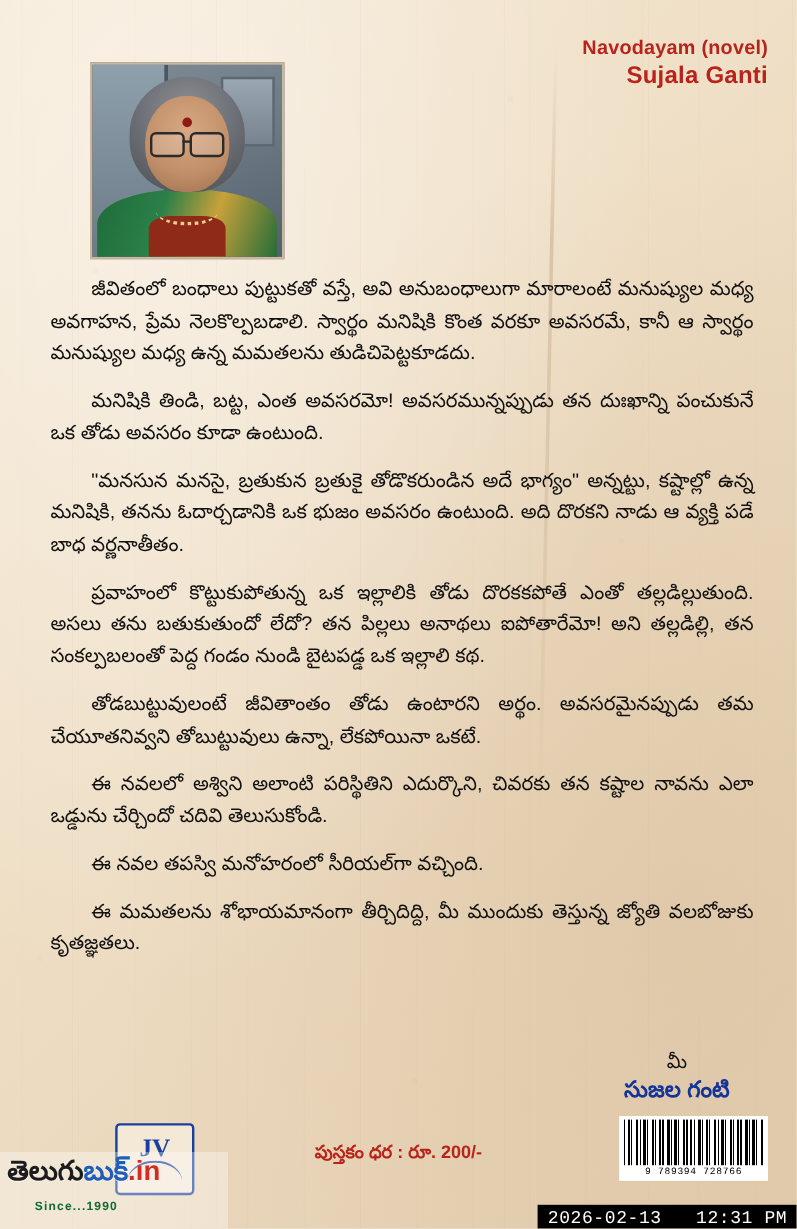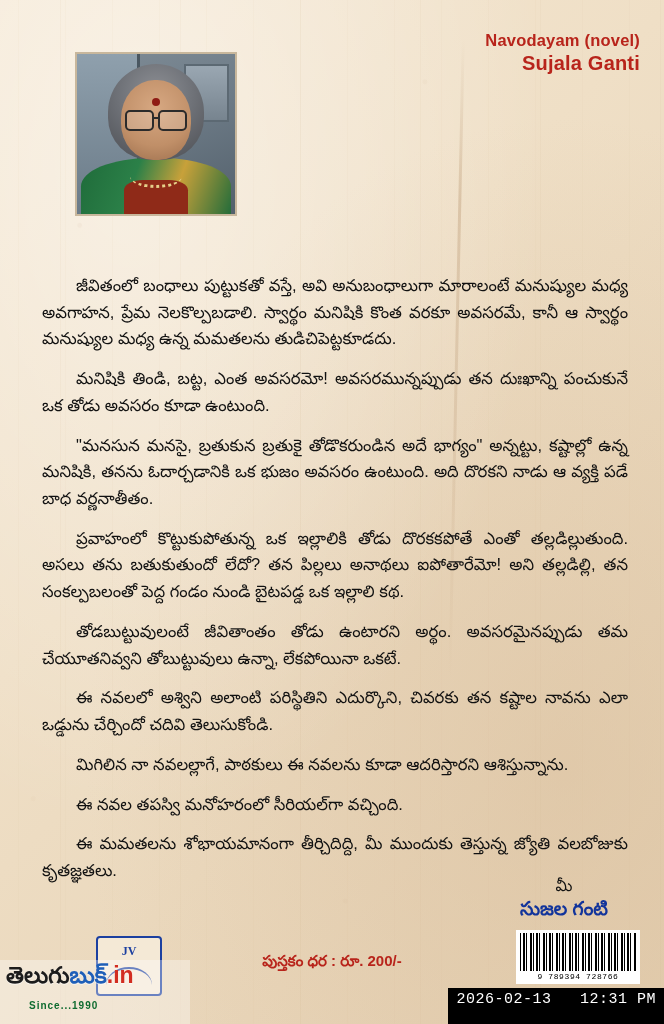--- a/index.html
+++ b/index.html
@@ -147,21 +147,20 @@
   
   #body-copy {
     position: absolute;
     left: 42px;
     right: 36px;
     top: 228px;
     color: #111111;
     font-size: 16.5px;
     line-height: 1.62;
     text-align: justify;
-    margin-top: 44px;
   }
   #body-copy p {
     margin: 0 0 13px 0;
     text-indent: 34px;
   }
   #body-copy p.last {
     margin-bottom: 0;
   }
 
   
@@ -200,21 +199,21 @@
     left: 96px;
     top: 936px;
     width: 62px;
     height: 56px;
     border: 2px solid #1b3fa0;
     border-radius: 4px;
     background: #f4e9d6;
   }
   #jv-logo .jv {
     position: absolute; left: 0; right: 0; top: 6px;
-    text-align: center; color: #1b3fa0; font-weight: bold; font-size: 12px;
+    text-align: center; color: #1b3fa0; font-weight: bold; font-size: 21px;
     font-family: "Liberation Serif", serif;
   }
   #jv-logo .swoosh {
     position: absolute; left: 8px; right: 8px; bottom: 9px; height: 16px;
     border-top: 2px solid #1b3fa0; border-radius: 50%/100% 100% 0 0;
   }
 
   
   #barcode {
     position: absolute;
@@ -272,21 +271,21 @@
 
   
   #timestamp {
     position: absolute;
     right: 0;
     bottom: 0;
     background: #000000;
     color: #ffffff;
     font-family: "Liberation Mono", monospace;
     font-size: 15px;
-    padding: 3px 8px 16px 8px;
+    padding: 3px 8px 0 8px;
     letter-spacing: .5px;
   }
 </style>
 </head>
 <body>
 
 <div id="page">
 
   <div id="grain"></div>
   <div id="streaks"></div>
@@ -314,21 +313,20 @@
     <div class="necklace"></div>
   </div>
 
   <div id="body-copy">
     <p>జీవితంలో బంధాలు పుట్టుకతో వస్తే, అవి అనుబంధాలుగా మారాలంటే మనుష్యుల మధ్య అవగాహన, ప్రేమ నెలకొల్పబడాలి. స్వార్థం మనిషికి కొంత వరకూ అవసరమే, కానీ ఆ స్వార్థం మనుష్యుల మధ్య ఉన్న మమతలను తుడిచిపెట్టకూడదు.</p>
     <p>మనిషికి తిండి, బట్ట, ఎంత అవసరమో! అవసరమున్నప్పుడు తన దుఃఖాన్ని పంచుకునే ఒక తోడు అవసరం కూడా ఉంటుంది.</p>
     <p>"మనసున మనసై, బ్రతుకున బ్రతుకై తోడొకరుండిన అదే భాగ్యం" అన్నట్టు, కష్టాల్లో ఉన్న మనిషికి, తనను ఓదార్చడానికి ఒక భుజం అవసరం ఉంటుంది. అది దొరకని నాడు ఆ వ్యక్తి పడే బాధ వర్ణనాతీతం.</p>
     <p>ప్రవాహంలో కొట్టుకుపోతున్న ఒక ఇల్లాలికి తోడు దొరకకపోతే ఎంతో తల్లడిల్లుతుంది. అసలు తను బతుకుతుందో లేదో? తన పిల్లలు అనాథలు ఐపోతారేమో! అని తల్లడిల్లి, తన సంకల్పబలంతో పెద్ద గండం నుండి బైటపడ్డ ఒక ఇల్లాలి కథ.</p>
     <p>తోడబుట్టువులంటే జీవితాంతం తోడు ఉంటారని అర్థం. అవసరమైనప్పుడు తమ చేయూతనివ్వని తోబుట్టువులు ఉన్నా, లేకపోయినా ఒకటే.</p>
     <p>ఈ నవలలో అశ్విని అలాంటి పరిస్థితిని ఎదుర్కొని, చివరకు తన కష్టాల నావను ఎలా ఒడ్డును చేర్చిందో చదివి తెలుసుకోండి.</p>
-    <p>మిగిలిన నా నవలల్లాగే, పాఠకులు ఈ నవలను కూడా ఆదరిస్తారని ఆశిస్తున్నాను.</p>
     <p>ఈ నవల తపస్వి మనోహరంలో సీరియల్‌గా వచ్చింది.</p>
     <p class="last">ఈ మమతలను శోభాయమానంగా తీర్చిదిద్ది, మీ ముందుకు తెస్తున్న జ్యోతి వలబోజుకు కృతజ్ఞతలు.</p>
   </div>
 
   <div id="signature">
     <div class="s1">మీ</div>
     <div class="s2">సుజల గంటి</div>
   </div>
 
   <div id="jv-logo">

